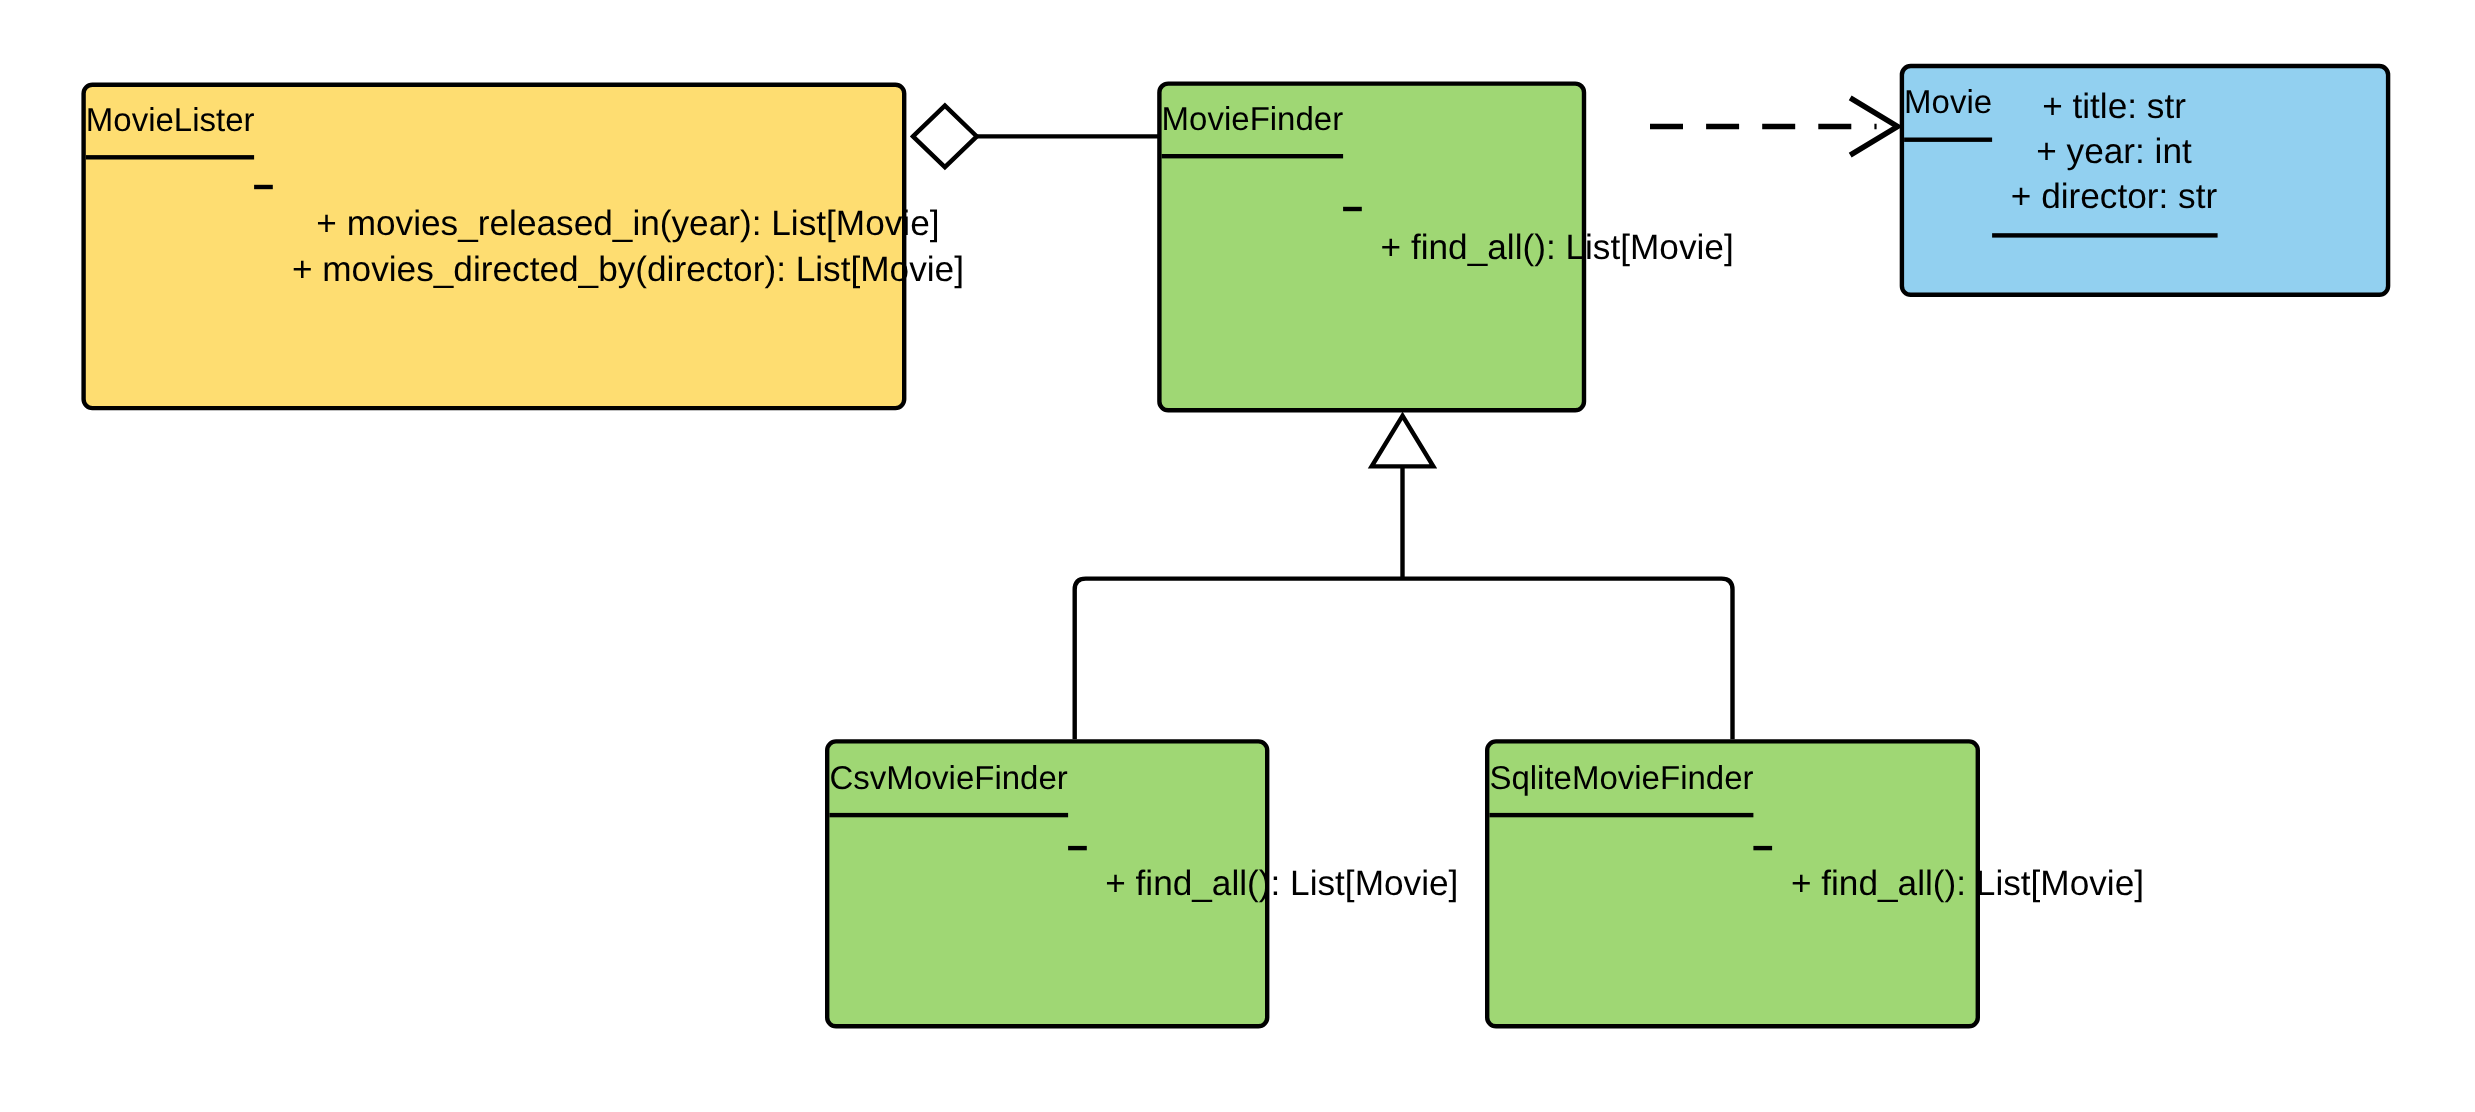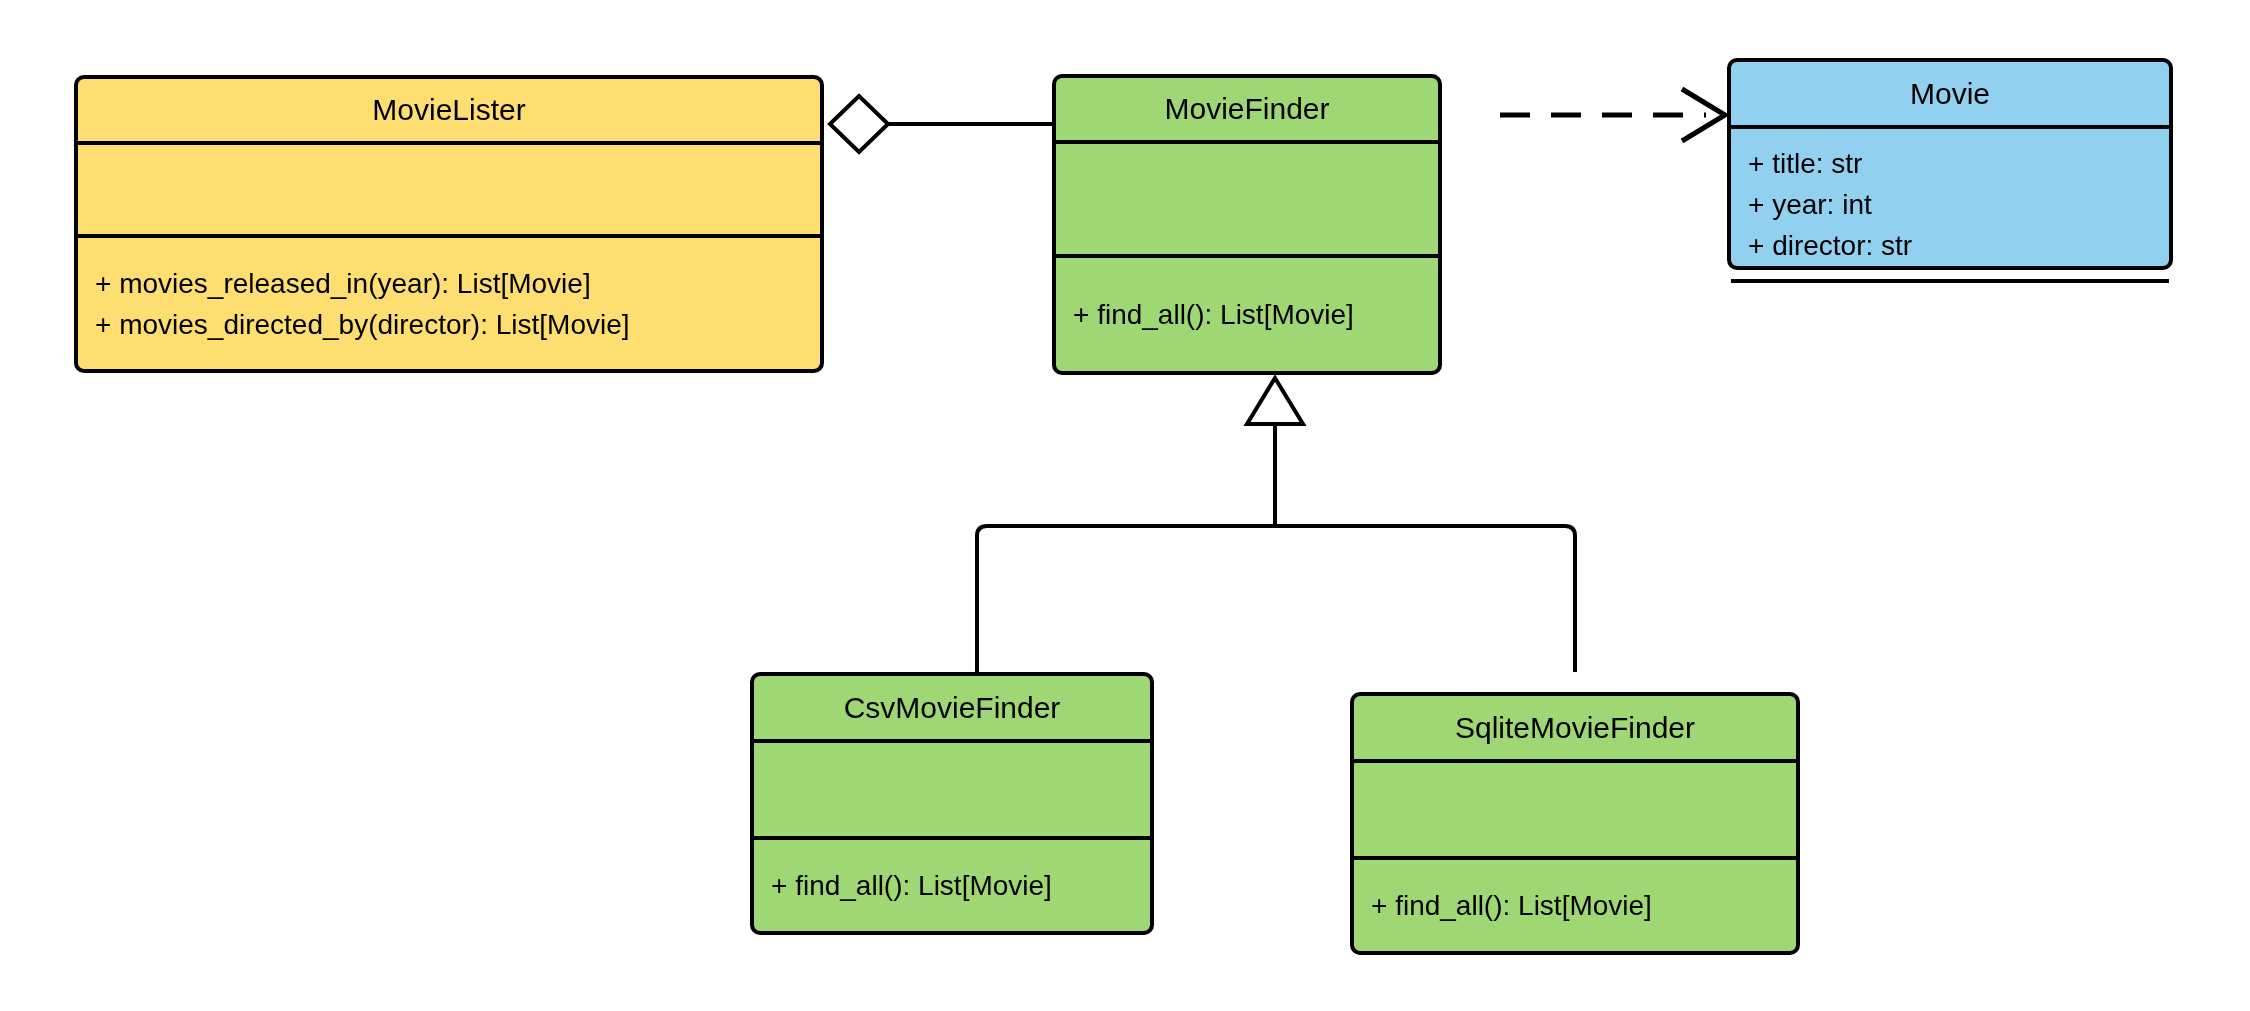--- a/index.html
+++ b/index.html
@@ -16,40 +16,41 @@
     position: absolute;
     left: 0; top: 0;
     width: 2250px; height: 1011px;
   }
   .uml-class {
     position: absolute;
     box-sizing: border-box;
     border: 4px solid #000;
     border-radius: 10px;
     display: flex;
-    flex-direction: column;
+    flex-direction: row;
   }
   .uml-class .hd {
     box-sizing: border-box;
     border-bottom: 4px solid #000;
     display: flex;
     align-items: center;
     justify-content: center;
     font-size: 30px;
     flex: 0 0 auto;
   }
   .uml-class .sec {
     box-sizing: border-box;
     display: flex;
     flex-direction: column;
     justify-content: center;
     padding-left: 17px;
-    font-size: 28px;
+    font-size: 32px;
     line-height: 41px;
     flex: 0 0 auto;
+    text-align: center;
   }
   .uml-class .sec.mid { border-bottom: 4px solid #000; }
   .uml-class .sec.last { flex: 1 1 auto; }
   .member { white-space: nowrap; }
 </style>
 </head>
 <body>
 
 <div class="canvas">
 
@@ -96,21 +97,21 @@
   </div>
 
   <div class="uml-class" style="left: 750px; top: 672px; width: 404px; height: 263px; background-color: rgb(159, 215, 116);">
     <div class="hd" style="height:67px;">CsvMovieFinder</div>
     <div class="sec mid" style="height:97px;"></div>
     <div class="sec last">
       <div class="member">+ find_all(): List[Movie]</div>
     </div>
   </div>
 
-  <div class="uml-class" style="left: 1350px; top: 692px; width: 450px; height: 263px; background-color: rgb(159, 215, 116);">
+  <div class="uml-class" style="left: 1350px; top: 672px; width: 450px; height: 263px; background-color: rgb(159, 215, 116);">
     <div class="hd" style="height:67px;">SqliteMovieFinder</div>
     <div class="sec mid" style="height:97px;"></div>
     <div class="sec last">
       <div class="member">+ find_all(): List[Movie]</div>
     </div>
   </div>
 
 </div>
 
 </body></html>

